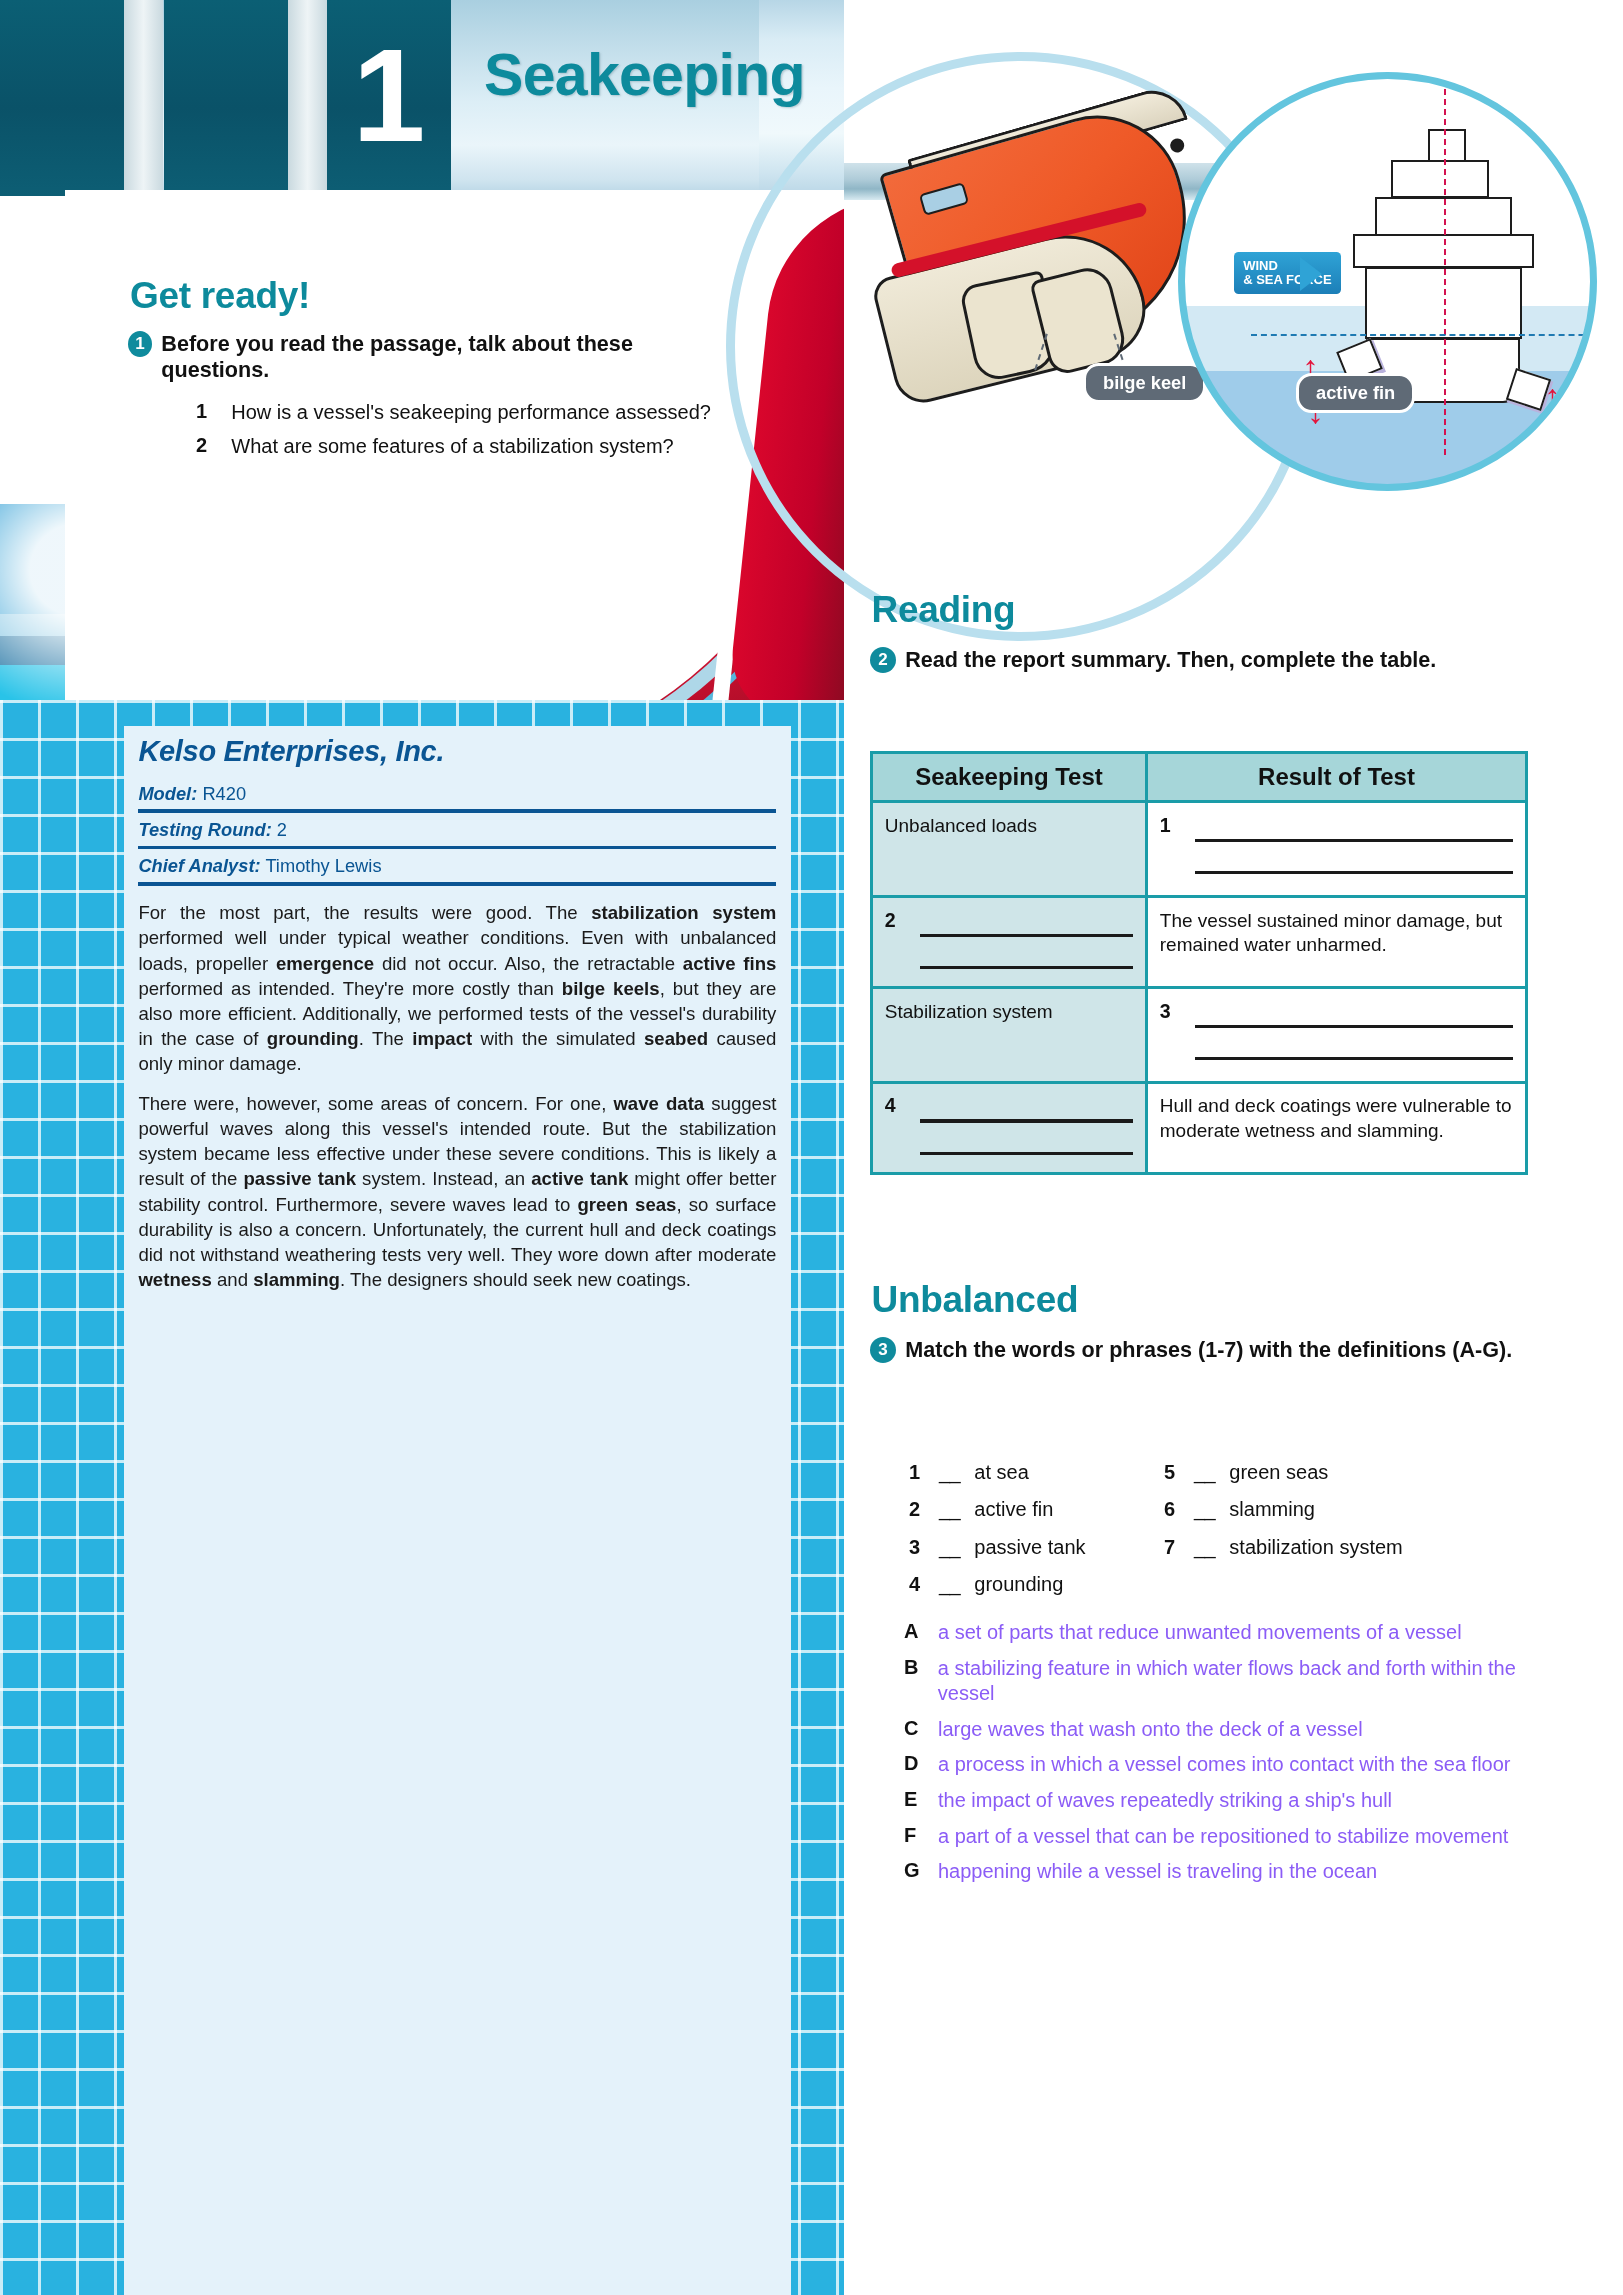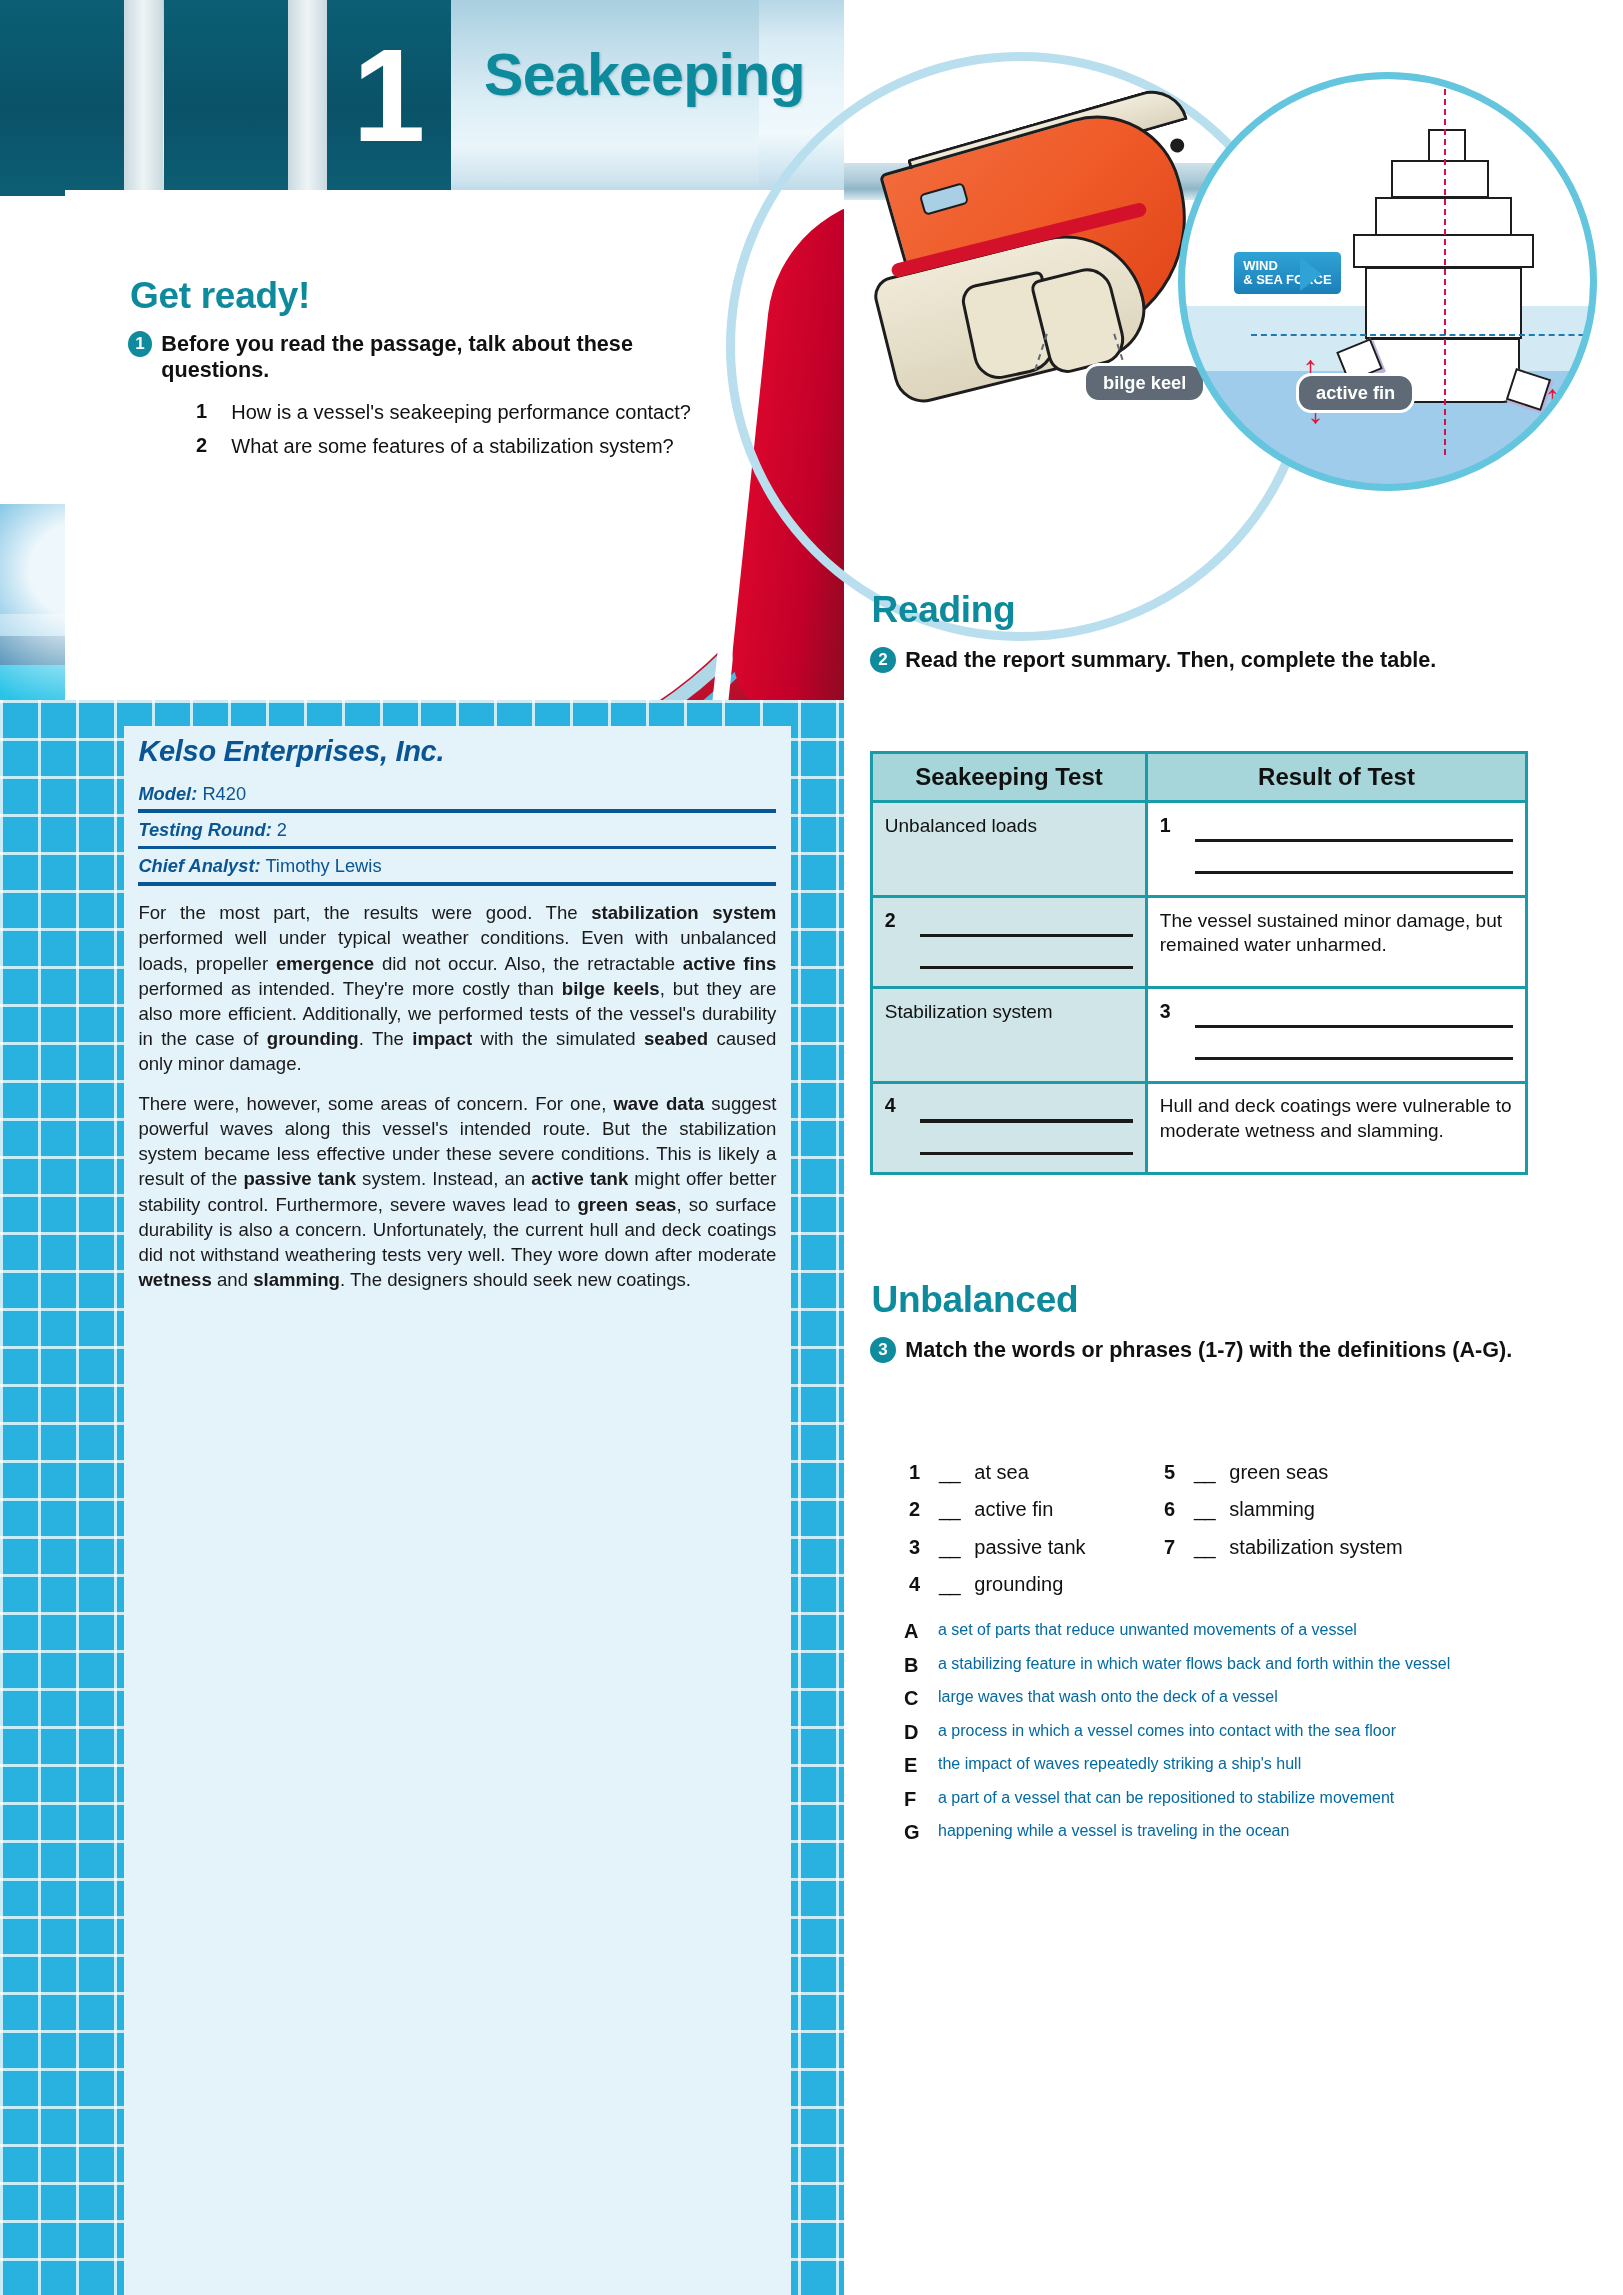--- a/index.html
+++ b/index.html
@@ -245,21 +245,21 @@
 
   
   .vocab-words { position:absolute; left: 65px; top: 1461px; width: 654px; }
   .vw-row { display:flex; margin-bottom: 14.4px; }
   .vw-col { width: 255px; display:flex; gap:14.4px; font-size:20px; color:#111; }
   .vw-col .n { font-weight:700; width:15.7px; }
   .vw-col .u { letter-spacing:-0.7px; }
   .defs { position:absolute; left: 60px; top: 1620px; width: 667px; }
   .def-row { display:flex; gap:15.7px; margin-bottom: 10.5px; }
   .def-ltr { font-weight:700; font-size:20px; color:#111; width: 18.3px; }
-  .def-txt { font-size:16px; color:#0369a1; line-height:1.26; }
+  .def-txt { font-size:20px; color:#8b5cf6; line-height:1.26; }
 </style>
 </head>
 <body>
 
 <div class="page">
 
   <div class="banner">
     <div class="banner-sheen"></div>
     <div class="bar bar1"></div>
     <div class="bar-gap bar-gap1"></div>
@@ -315,21 +315,21 @@
     <div class="getready-title">Get ready!</div>
 
     <div class="ex-line getready-ex">
       <span class="ex-badge">1</span>
       <span class="ex-text">Before you read the passage, talk about these questions.</span>
     </div>
 
     <div class="q-list">
       <div class="q-item">
         <span class="q-num">1</span>
-        <span class="q-txt">How is a vessel's seakeeping performance contact?</span>
+        <span class="q-txt">How is a vessel's seakeeping performance assessed?</span>
       </div>
       <div class="q-item">
         <span class="q-num">2</span>
         <span class="q-txt">What are some features of a stabilization system?</span>
       </div>
     </div>
 
     <div class="grid-panel"></div>
 
     <div class="report-card">

